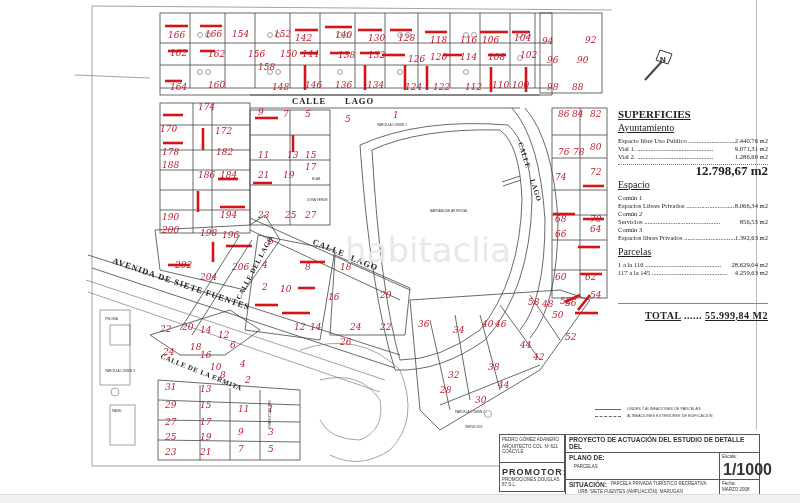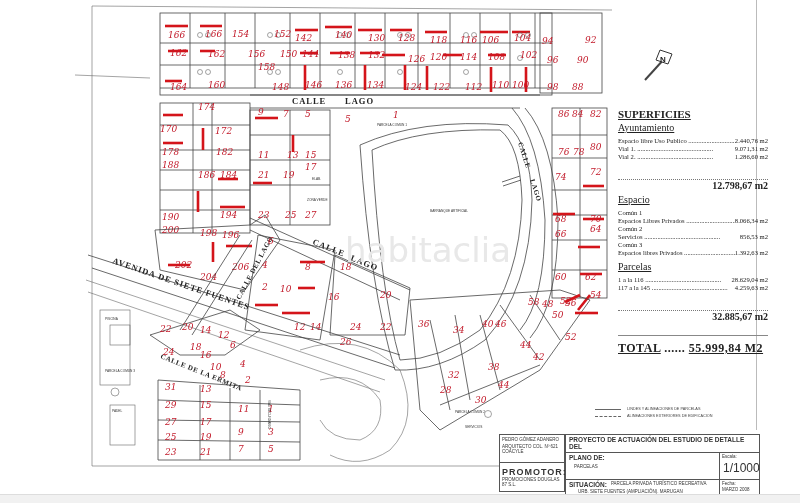--- a/index.html
+++ b/index.html
@@ -13,31 +13,31 @@
   .street{font-family:"Liberation Serif",serif;font-weight:bold;font-size:8.5px;fill:#222;letter-spacing:1px;}
   .street-sm{font-family:"Liberation Serif",serif;font-weight:bold;font-size:7px;fill:#222;letter-spacing:0.6px;}
   .wm{font-family:"DejaVu Sans",sans-serif;font-size:34px;fill:#e8e8e8;}
   
   .surf{position:absolute;left:618px;top:110px;width:150px;font-size:6.6px;line-height:8px;}
   .surf .h{font-weight:bold;text-decoration:underline;font-size:11px;margin:0 0 6px 0;}
   .surf .sh{text-decoration:underline;font-size:10px;margin:6px 0 5px 0;}
   .surf .row{display:flex;justify-content:space-between;white-space:nowrap;}
   .surf .row .lbl{overflow:hidden;flex:1;}
   .surf .row .lbl::after{content:" ..............................................";}
-  .surf .sub{font-weight:bold;text-align:right;border-top:1px dotted #777;margin-top:18px;padding-top:2px;font-size:10px;}
+  .surf .sub{font-weight:bold;text-align:right;border-top:1px dotted #777;margin-top:3px;padding-top:2px;font-size:13px;}
   .surf .plain{white-space:nowrap;}
-  .surf .total{margin-top:14px;border-top:1px solid #888;padding-top:8px;text-align:left;font-weight:bold;font-size:12px;letter-spacing:0.5px;}
+  .surf .total{margin-top:26px;border-top:1px solid #888;padding-top:8px;text-align:right;font-weight:bold;font-size:10px;letter-spacing:0.5px;}
   .surf .total span{text-decoration:underline;}
   .vline{position:absolute;left:756px;top:0;width:1px;height:430px;background:#bbb;}
   
   .tb{position:absolute;font-family:"Liberation Sans",sans-serif;color:#333;}
   .tb-box{position:absolute;border:1px solid #555;background:#fff;}
   .tb-small{font-size:4.5px;line-height:5px;}
   .tb-med{font-size:6.5px;line-height:7px;font-weight:bold;}
-  .tb-big{font-size:12px;font-weight:normal;}
+  .tb-big{font-size:16px;font-weight:bold;}
   .legend{position:absolute;left:595px;top:406px;font-family:"Liberation Sans",sans-serif;font-size:3.8px;color:#444;line-height:7px;}
   .legend .ln{display:inline-block;width:26px;border-top:1px solid #666;vertical-align:middle;margin-right:6px;}
   .legend .ln.d{border-top:1px dashed #666;}
   .bottom-strip{position:absolute;left:0;top:494px;width:800px;height:9px;background:#f1f1f1;border-top:1px solid #ddd;}
 </style>
 </head>
 <body>
 
 <div class="vline"></div>
 
@@ -451,21 +451,20 @@
 
   <div class="sh">Parcelas</div>
   <div class="row">
       <span class="lbl">1 a la 116</span>
       <span>28.629,04 m2</span>
     </div>
   <div class="row">
       <span class="lbl">117 a la 145</span>
       <span>4.259,63 m2</span>
     </div>
-  <div class="sub">32.885,67 m2</div>
 
   <div class="total"><span>TOTAL</span> ...... <span>55.999,84 M2</span></div>
 </div>
 
 <div class="legend">
   <div><span class="ln"></span><span>LINDES Y ALINEACIONES DE PARCELAS</span></div>
   <div><span class="ln d"></span><span>ALINEACIONES EXTERIORES DE EDIFICACION</span></div>
 </div>
 
 <div class="tb">

